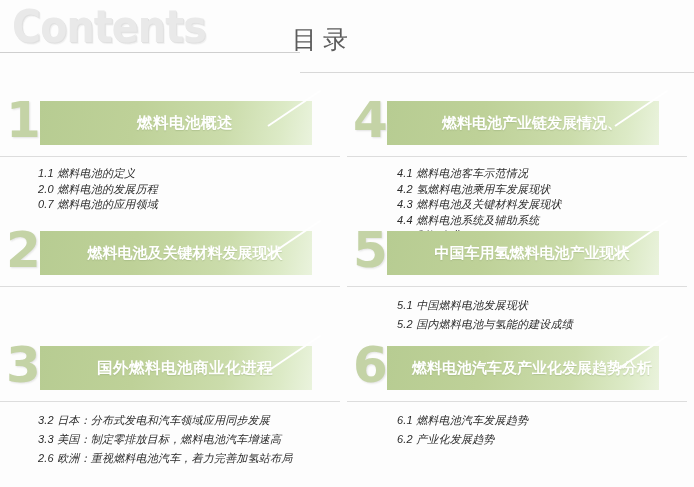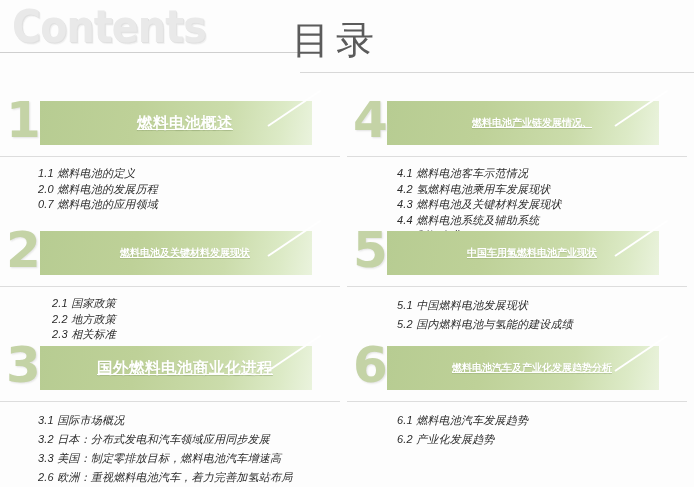--- a/index.html
+++ b/index.html
@@ -45,21 +45,21 @@
     top: 52px;
     width: 300px;
     height: 1px;
     background: #cfcfcf;
   }
   .page-title {
     position: absolute;
     left: 292px;
     top: 16px;
     font-family: "Liberation Serif", "DejaVu Serif", serif;
-    font-size: 38px;
+    font-size: 25px;
     color: #5b5b5b;
     letter-spacing: 6px;
     line-height: 48px;
     white-space: nowrap;
   }
   .rule-right {
     position: absolute;
     left: 300px;
     top: 72px;
     width: 394px;
@@ -135,23 +135,22 @@
     align-items: center;
     justify-content: center;
     padding-left: 18px;
     box-sizing: border-box;
     color: #ffffff;
     font-size: 15.5px;
     font-weight: bold;
     letter-spacing: 0.5px;
     white-space: nowrap;
     text-shadow: 0 1px 1px rgba(140,160,110,0.35);
-    text-decoration: underline;
-  }
-  .bar-label.tight { font-size: 10px; letter-spacing: 0; }
+  }
+  .bar-label.tight { font-size: 15px; letter-spacing: 0; }
   .slash {
     position: absolute;
     left: 228px;
     top: 4px;
     width: 66px;
     height: 40px;
     overflow: visible;
     pointer-events: none;
   }
   .slash i {
@@ -230,40 +229,34 @@
       <div class="head-row">
         <div class="big-number">2</div>
         <div class="bar">
           <div class="bar-label tight">燃料电池及关键材料发展现状</div>
           <div class="slash">
               <i></i>
             </div>
         </div>
         <div class="divider"></div>
       </div>
-      <div class="sublist indent">
-        <div class="sub-item">2.1 国家政策</div>
-        <div class="sub-item">2.2 地方政策</div>
-        <div class="sub-item">2.3 相关标准</div>
-      </div>
     </div>
 
     <div class="block r3">
       <div class="head-row">
         <div class="big-number">3</div>
         <div class="bar">
           <div class="bar-label">国外燃料电池商业化进程</div>
           <div class="slash">
               <i></i>
             </div>
         </div>
         <div class="divider"></div>
       </div>
       <div class="sublist">
-        <div class="sub-item tall">3.1 国际市场概况</div>
         <div class="sub-item tall">3.2 日本：分布式发电和汽车领域应用同步发展</div>
         <div class="sub-item tall">3.3 美国：制定零排放目标，燃料电池汽车增速高</div>
         <div class="sub-item tall">2.6 欧洲：重视燃料电池汽车，着力完善加氢站布局</div>
       </div>
     </div>
   </div>
 
   <div class="col col-right">
 
     <div class="block r1">

